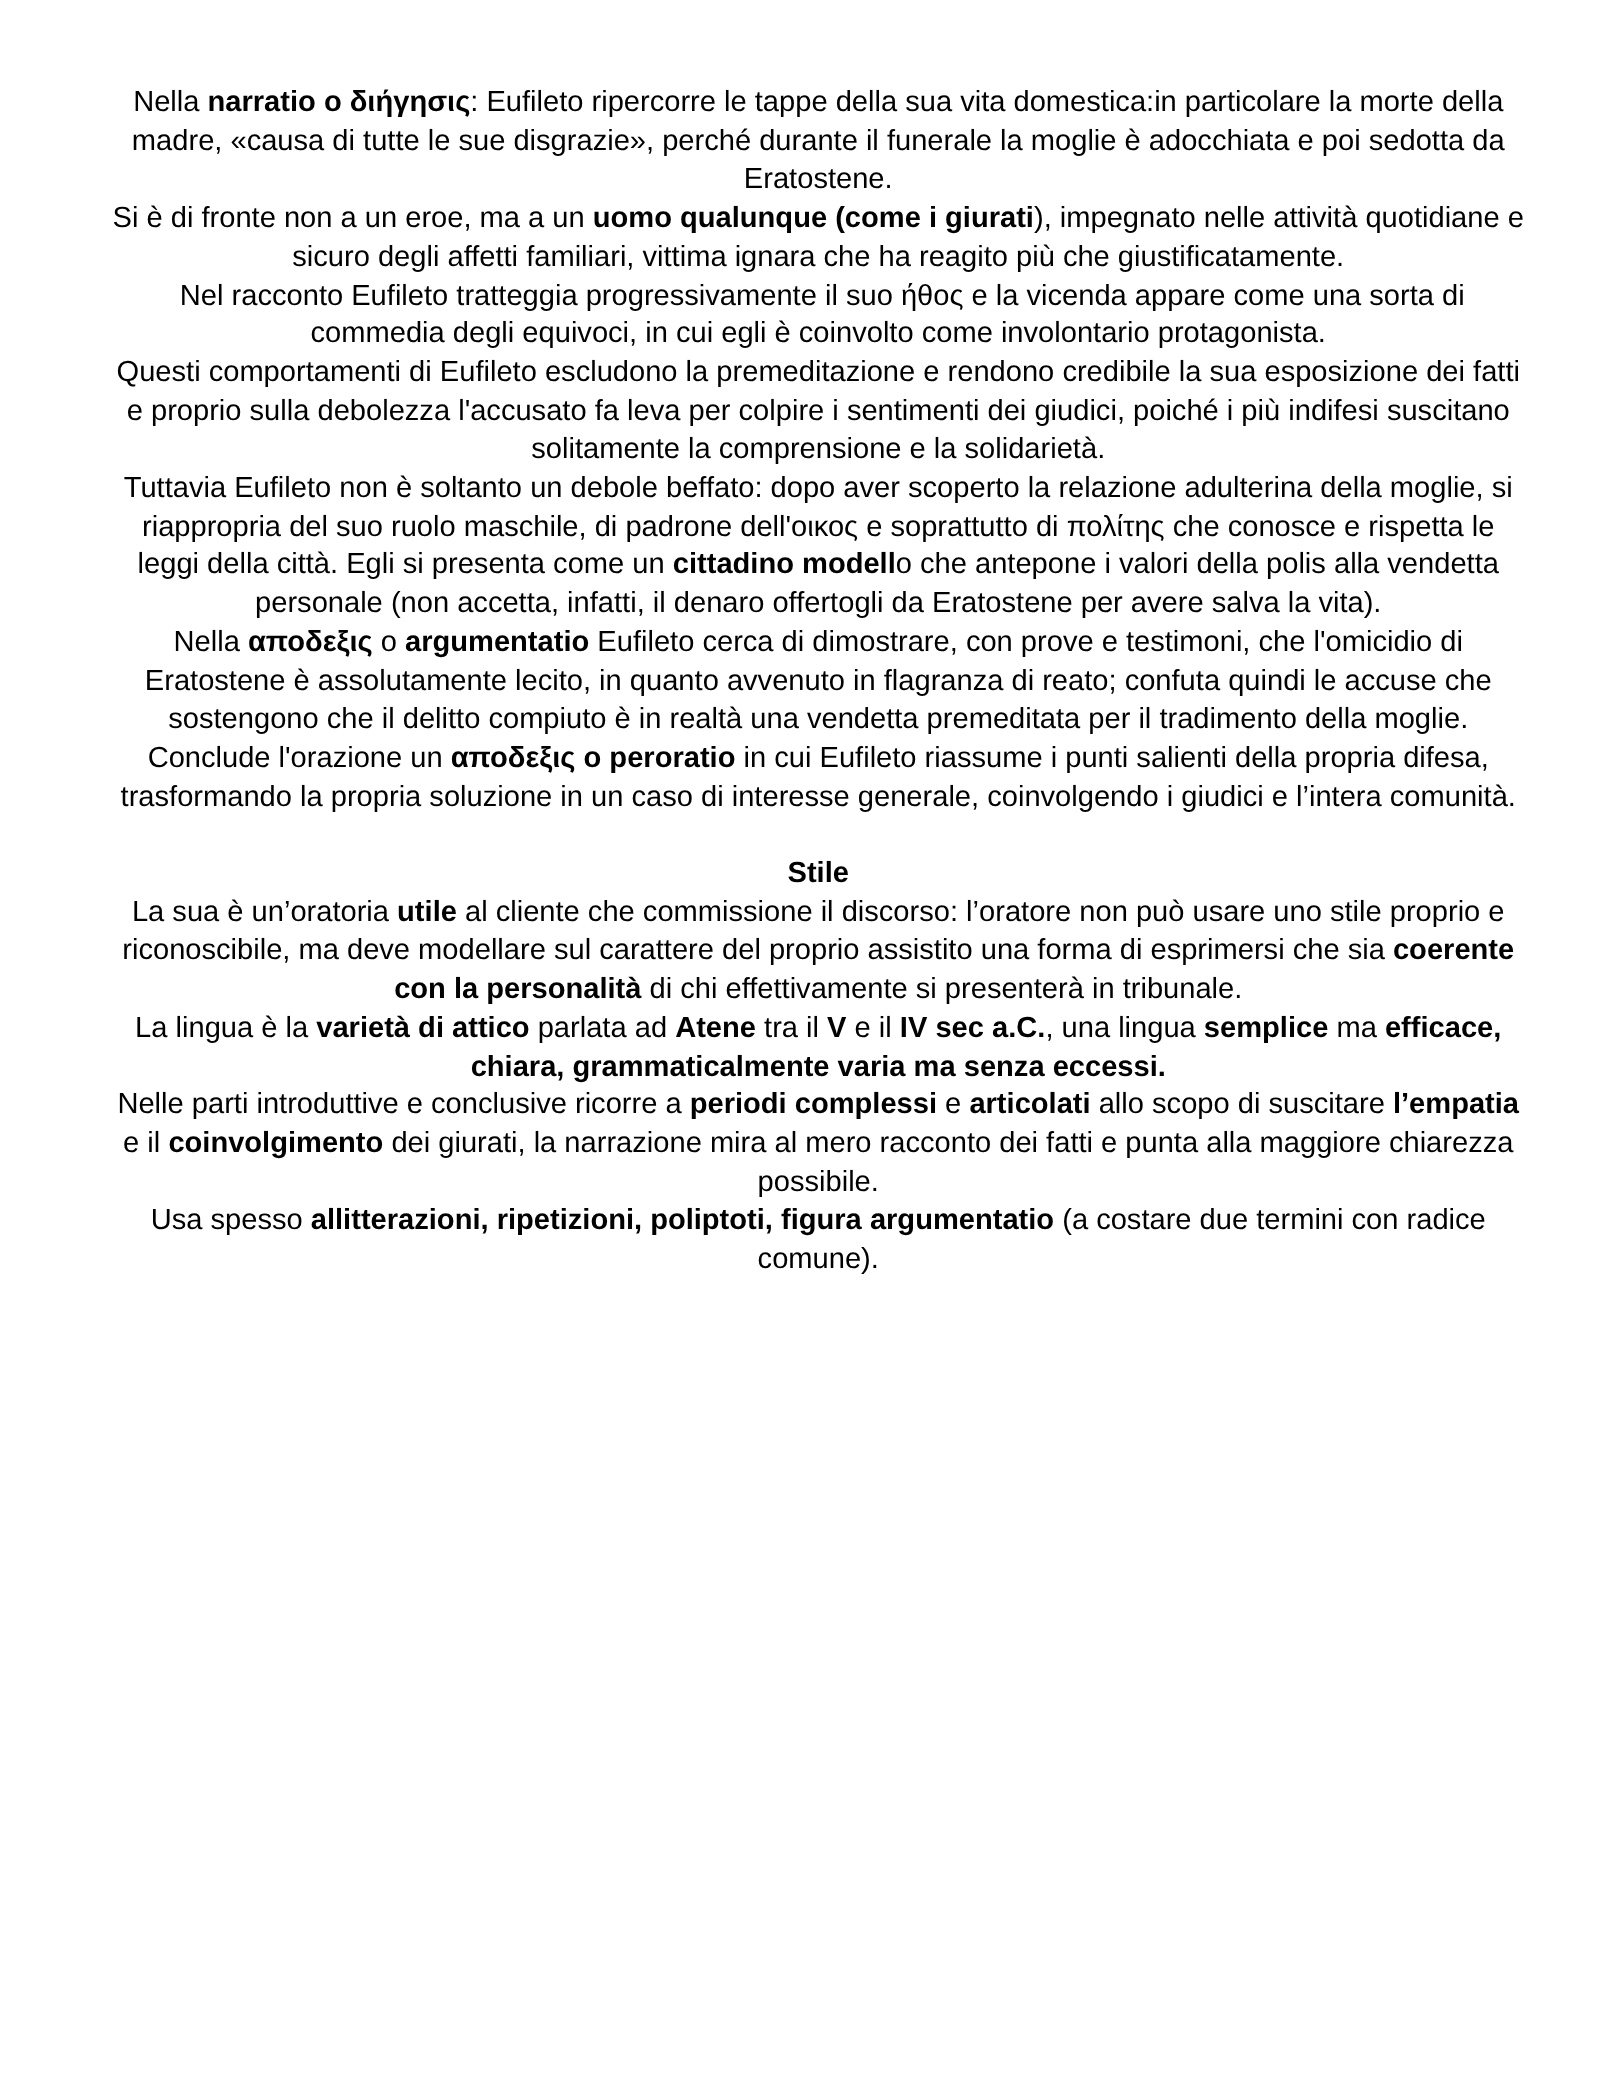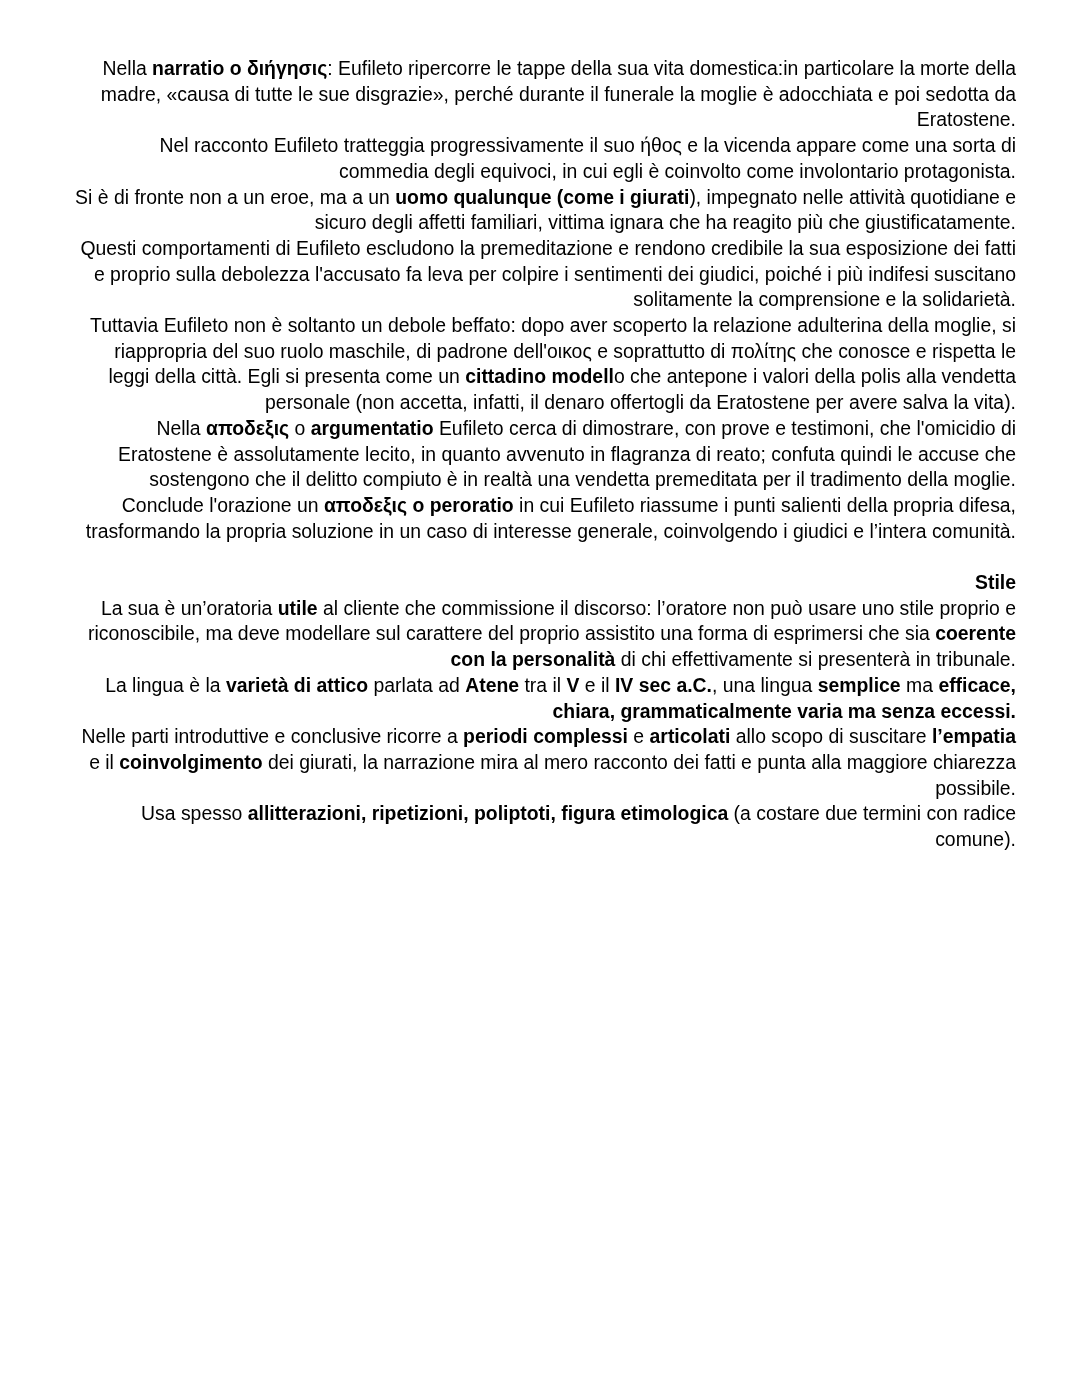--- a/index.html
+++ b/index.html
@@ -20,43 +20,43 @@
     width: 941px;
   }
   .para {
     margin: 0;
     padding: 0;
     width: 941px;
     font-family: "Liberation Sans", sans-serif;
     font-size: 19.4px;
     line-height: 25.7px;
     color: #000000;
-    text-align: right;
+    text-align: center;
     white-space: pre-wrap;
     word-wrap: break-word;
   }
   .para .bold {
     font-weight: 700;
   }
   .para.blank {
     min-height: 25.7px;
   }
 </style>
 </head>
 <body>
 
 <div class="page">
   <div class="text-block">
       <p class="para"><span>Nella </span><span class="bold">narratio o διήγησις</span><span>: Eufileto ripercorre le tappe della sua vita domestica:in particolare la morte della madre, «causa di tutte le sue disgrazie», perché durante il funerale la moglie è adocchiata e poi sedotta da Eratostene.</span></p>
+      <p class="para"><span>Si è di fronte non a un eroe, ma a un </span><span class="bold">uomo qualunque (come i giurati</span><span>), impegnato nelle attività quotidiane e sicuro degli affetti familiari, vittima ignara che ha reagito più che giustificatamente.</span></p>
       <p class="para"><span> Nel racconto Eufileto tratteggia progressivamente il suo ήθος e la vicenda appare come una sorta di commedia degli equivoci, in cui egli è coinvolto come involontario protagonista.</span></p>
-      <p class="para"><span>Si è di fronte non a un eroe, ma a un </span><span class="bold">uomo qualunque (come i giurati</span><span>), impegnato nelle attività quotidiane e sicuro degli affetti familiari, vittima ignara che ha reagito più che giustificatamente.</span></p>
       <p class="para"><span>Questi comportamenti di Eufileto escludono la premeditazione e rendono credibile la sua esposizione dei fatti e proprio sulla debolezza l'accusato fa leva per colpire i sentimenti dei giudici, poiché i più indifesi suscitano solitamente la comprensione e la solidarietà.</span></p>
       <p class="para"><span>Tuttavia Eufileto non è soltanto un debole beffato: dopo aver scoperto la relazione adulterina della moglie, si riappropria del suo ruolo maschile, di padrone dell'οικος e soprattutto di πολίτης che conosce e rispetta le leggi della città. Egli si presenta come un </span><span class="bold">cittadino modell</span><span>o che antepone i valori della polis alla vendetta personale (non accetta, infatti, il denaro offertogli da Eratostene per avere salva la vita).</span></p>
       <p class="para"><span>Nella </span><span class="bold">αποδεξις</span><span> o </span><span class="bold">argumentatio</span><span> Eufileto cerca di dimostrare, con prove e testimoni, che l'omicidio di Eratostene è assolutamente lecito, in quanto avvenuto in flagranza di reato; confuta quindi le accuse che sostengono che il delitto compiuto è in realtà una vendetta premeditata per il tradimento della moglie.</span></p>
       <p class="para"><span>Conclude l'orazione un </span><span class="bold">αποδεξις o peroratio</span><span> in cui Eufileto riassume i punti salienti della propria difesa, trasformando la propria soluzione in un caso di interesse generale, coinvolgendo i giudici e l’intera comunità.</span></p>
       <p class="para blank">&nbsp;</p>
       <p class="para"><span class="bold">Stile</span></p>
       <p class="para"><span>La sua è un’oratoria </span><span class="bold">utile</span><span> al cliente che commissione il discorso: l’oratore non può usare uno stile proprio e riconoscibile, ma deve modellare sul carattere del proprio assistito una forma di esprimersi che sia </span><span class="bold">coerente con la personalità</span><span> di chi effettivamente si presenterà in tribunale.</span></p>
       <p class="para"><span>La lingua è la </span><span class="bold">varietà di attico</span><span> parlata ad </span><span class="bold">Atene</span><span> tra il </span><span class="bold">V</span><span> e il </span><span class="bold">IV sec a.C.</span><span>, una lingua </span><span class="bold">semplice</span><span> ma </span><span class="bold">efficace, chiara, grammaticalmente varia ma senza eccessi.</span></p>
       <p class="para"><span>Nelle parti introduttive e conclusive ricorre a </span><span class="bold">periodi complessi</span><span> e </span><span class="bold">articolati</span><span> allo scopo di suscitare </span><span class="bold">l’empatia</span><span> e il </span><span class="bold">coinvolgimento</span><span> dei giurati, la narrazione mira al mero racconto dei fatti e punta alla maggiore chiarezza possibile.</span></p>
-      <p class="para"><span>Usa spesso </span><span class="bold">allitterazioni, ripetizioni, poliptoti, figura etimologica</span><span> (a costare due termini con radice comune).</span></p>
+      <p class="para"><span>Usa spesso </span><span class="bold">allitterazioni, ripetizioni, poliptoti, figura argumentatio</span><span> (a costare due termini con radice comune).</span></p>
     </div>
 </div>
 
 </body></html>

